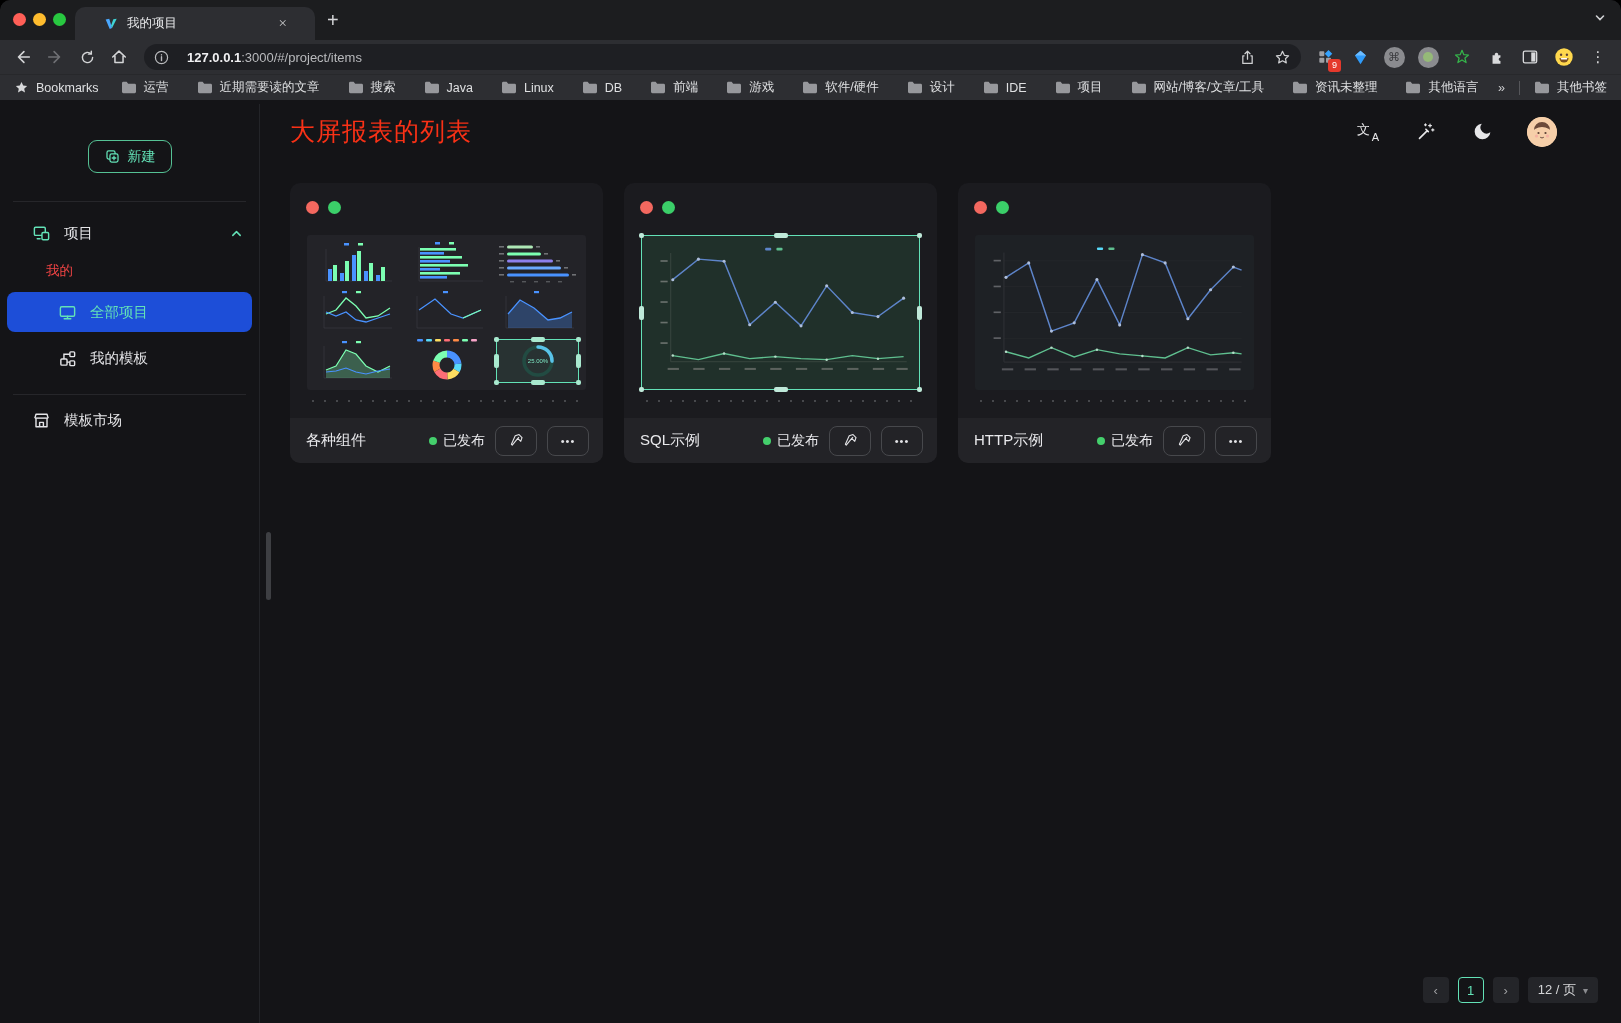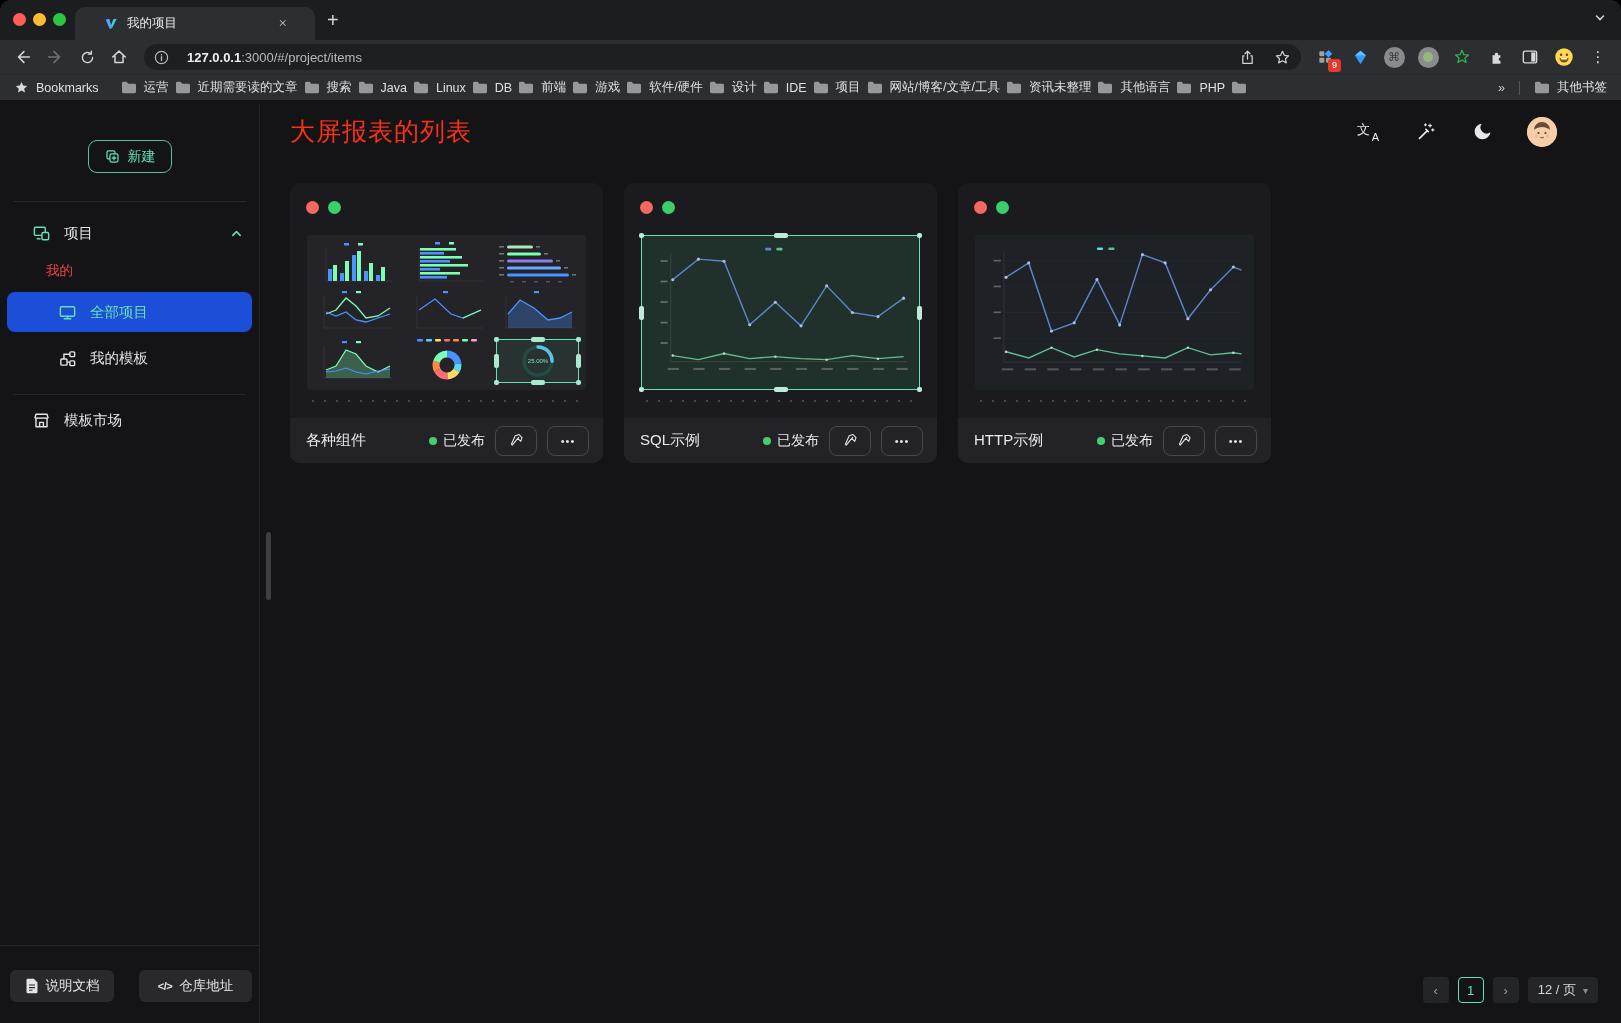--- a/index.html
+++ b/index.html
@@ -25,21 +25,21 @@
   .url b { color:#f0f0f2; font-weight:bold; }
   .omni-spacer { flex:1; }
   .extbar { display:flex; align-items:center; gap:8px; }
   .extic { position:relative; width:26px; height:26px; display:flex; align-items:center; justify-content:center; }
   .badge { position:absolute; right:-2px; bottom:-2px; min-width:13px; height:13px; background:#e5392c; color:#fff; font-size:9px; line-height:13px; text-align:center; border-radius:3px; padding:0 2px; }
   .circ { width:21px; height:21px; border-radius:50%; background:#8a8b8f; display:flex; align-items:center; justify-content:center; color:#3c3d40; font-size:12px; }
   .circ .dot { width:10px; height:10px; border-radius:50%; background:#95b978; }
   .kebab { color:#d5d6d8; font-size:15px; letter-spacing:0; }
   .bookmarks { position:absolute; top:74px; left:0; right:0; height:26px; background:#2d2e32; border-top:1px solid #27282b; display:flex; align-items:center; padding:0 14px; font-size:12.5px; color:#dfe0e2; }
   .bm-first { display:flex; align-items:center; gap:7px; margin-right:22px; flex:0 0 auto; }
-  .bm-folders { display:flex; align-items:center; gap:6px; overflow:hidden; flex:1; }
+  .bm-folders { display:flex; align-items:center; gap:28px; overflow:hidden; flex:1; }
   .bm-item { display:flex; align-items:center; gap:7px; flex:0 0 auto; }
   .bm-right { display:flex; align-items:center; gap:14px; margin-left:10px; flex:0 0 auto; }
   .bm-sep { width:1px; height:14px; background:#55565a; }
 
   
   .app { position:absolute; top:100px; left:0; right:0; bottom:0; background:#141417; }
   .sidebar { position:absolute; top:4px; left:0; bottom:0; width:260px; border-right:1px solid #232428; }
   .new-btn { width:84px; height:33px; margin:36px auto 0; border:1px solid #55c194; border-radius:9px; display:flex; align-items:center; justify-content:center; gap:7px; color:#63e2b7; font-size:14px; }
   .s-div { height:1px; background:#26262a; margin:28px 13px 0; }
   .nav-row { display:flex; align-items:center; height:42px; margin-top:10px; padding:0 16px 0 32px; color:#e4e4e7; font-size:14.5px; gap:13px; }
@@ -400,33 +400,20 @@
         </svg>
         <span>我的模板</span>
       </div>
       <div class="s-div" style="margin-top:16px;"></div>
       <div class="nav-row" style="margin-top:4px;">
         <svg width="19" height="19" viewBox="0 0 20 20">
           <path d="M3 7.5 L4.2 3.5 H15.8 L17 7.5 M4.2 7.5 V16.5 H15.8 V7.5 M8 16.5 V12 h4 v4.5" stroke="currentColor" stroke-width="1.5" fill="none" stroke-linejoin="round"></path>
           <path d="M3 7.5 h14" stroke="currentColor" stroke-width="1.5"></path>
         </svg>
         <span>模板市场</span>
-      </div>
-      <div class="side-bottom">
-        <div class="mini-btn docs">
-          <svg width="14" height="16" viewBox="0 0 14 16">
-            <path d="M1.5 2 a1.3 1.3 0 0 1 1.3 -1.3 h6 L12.5 4.4 V14 a1.3 1.3 0 0 1 -1.3 1.3 H2.8 A1.3 1.3 0 0 1 1.5 14 z" fill="#e4e4e6"></path>
-            <path d="M4 7 h6 M4 9.6 h6 M4 12.2 h3.5" stroke="#29292d" stroke-width="1.1"></path>
-          </svg>
-          <span>说明文档</span>
-        </div>
-        <div class="mini-btn repo">
-          <span style="font-size:11px; font-weight:bold; letter-spacing:-0.5px;">&lt;/&gt;</span>
-          <span>仓库地址</span>
-        </div>
       </div>
     </aside>
     <div class="scroll-thumb"></div>
 
     <div class="content">
       <div class="appheader">
         <span class="page-title">大屏报表的列表</span>
         <div class="hdr-icons">
           <div class="hicon trans">
             <span class="zh">文</span>

